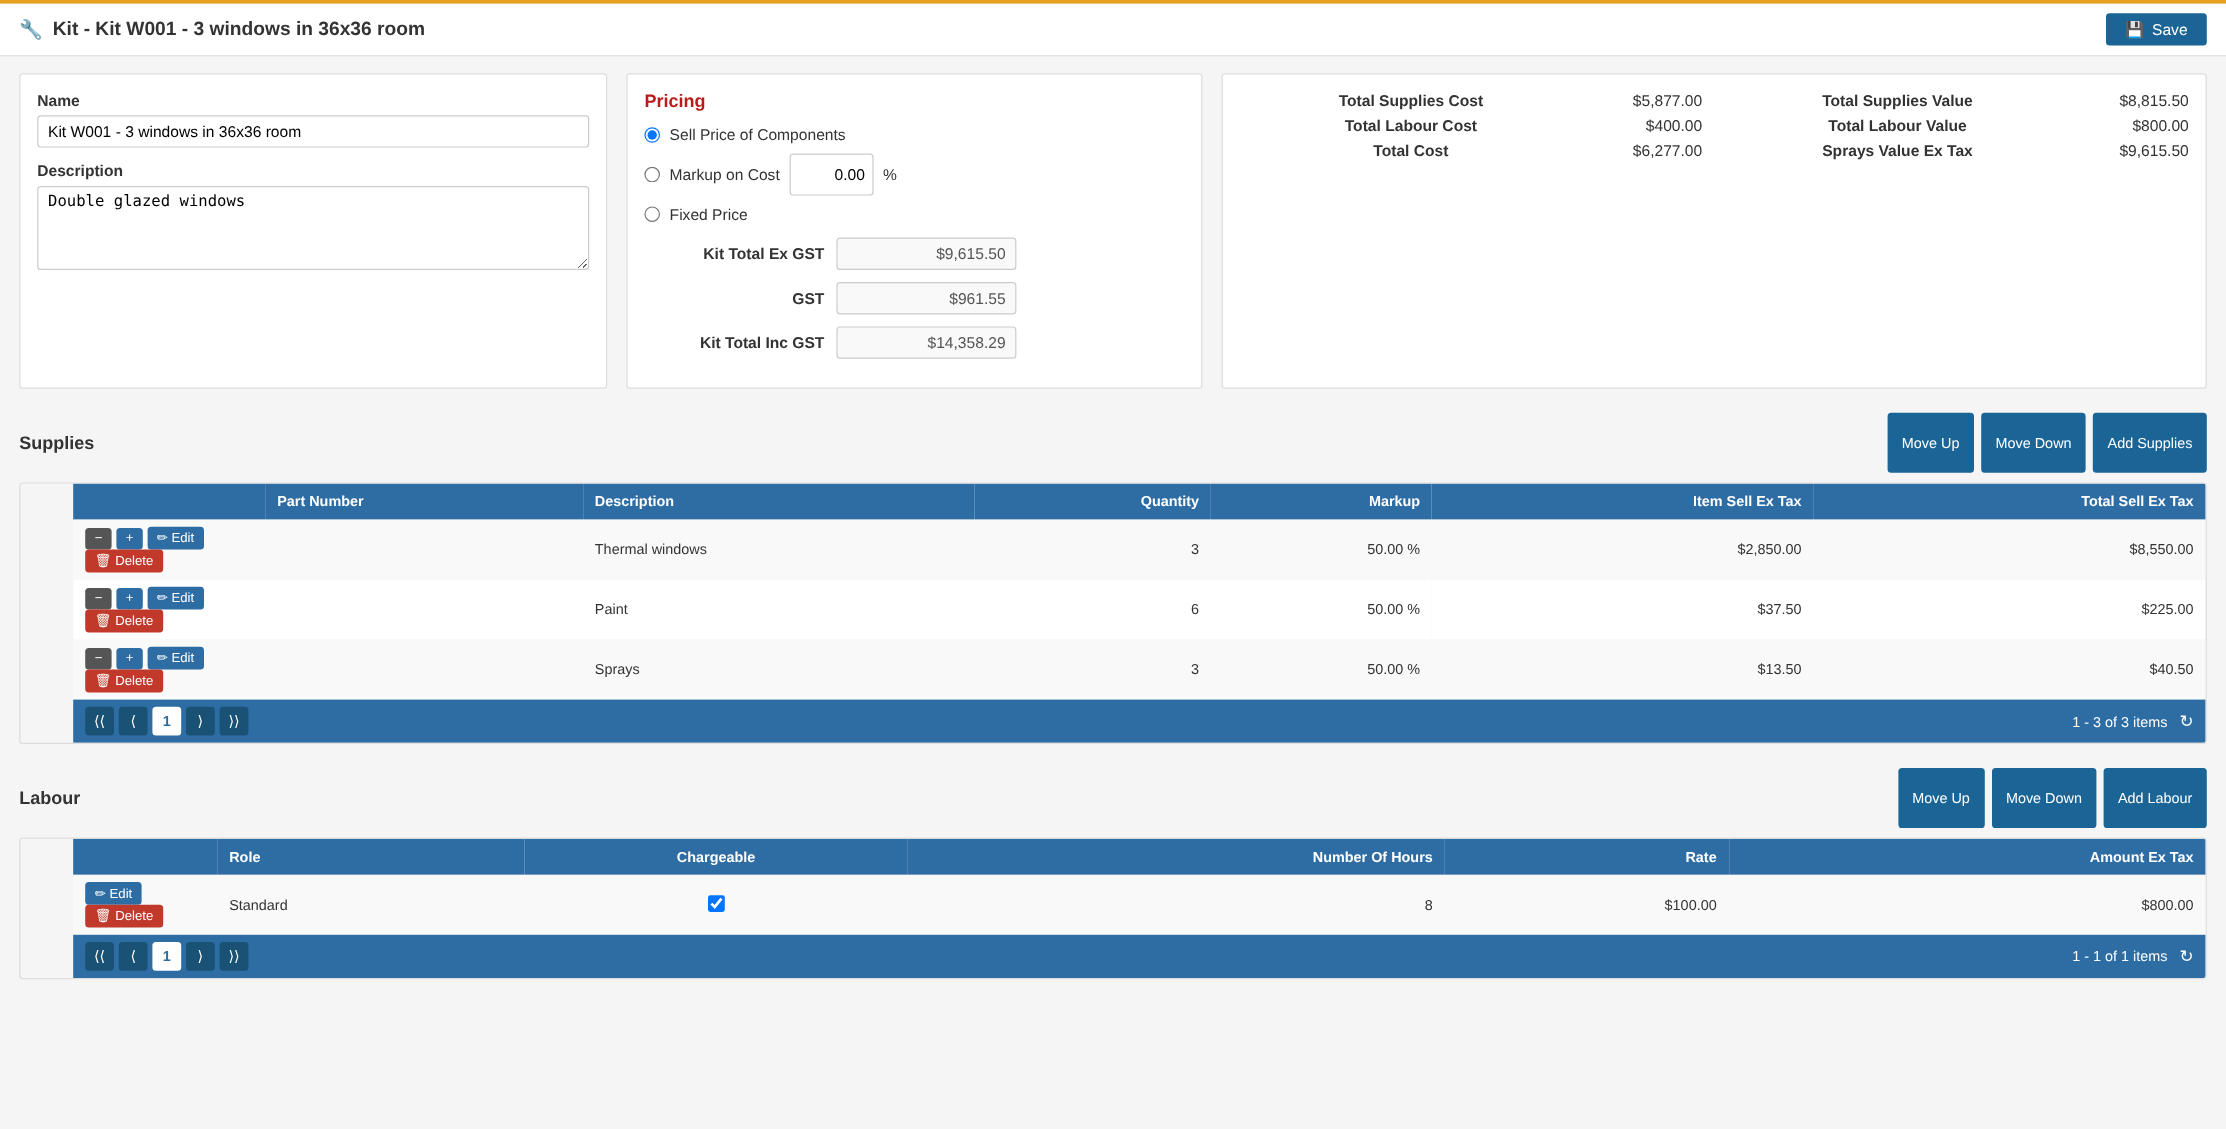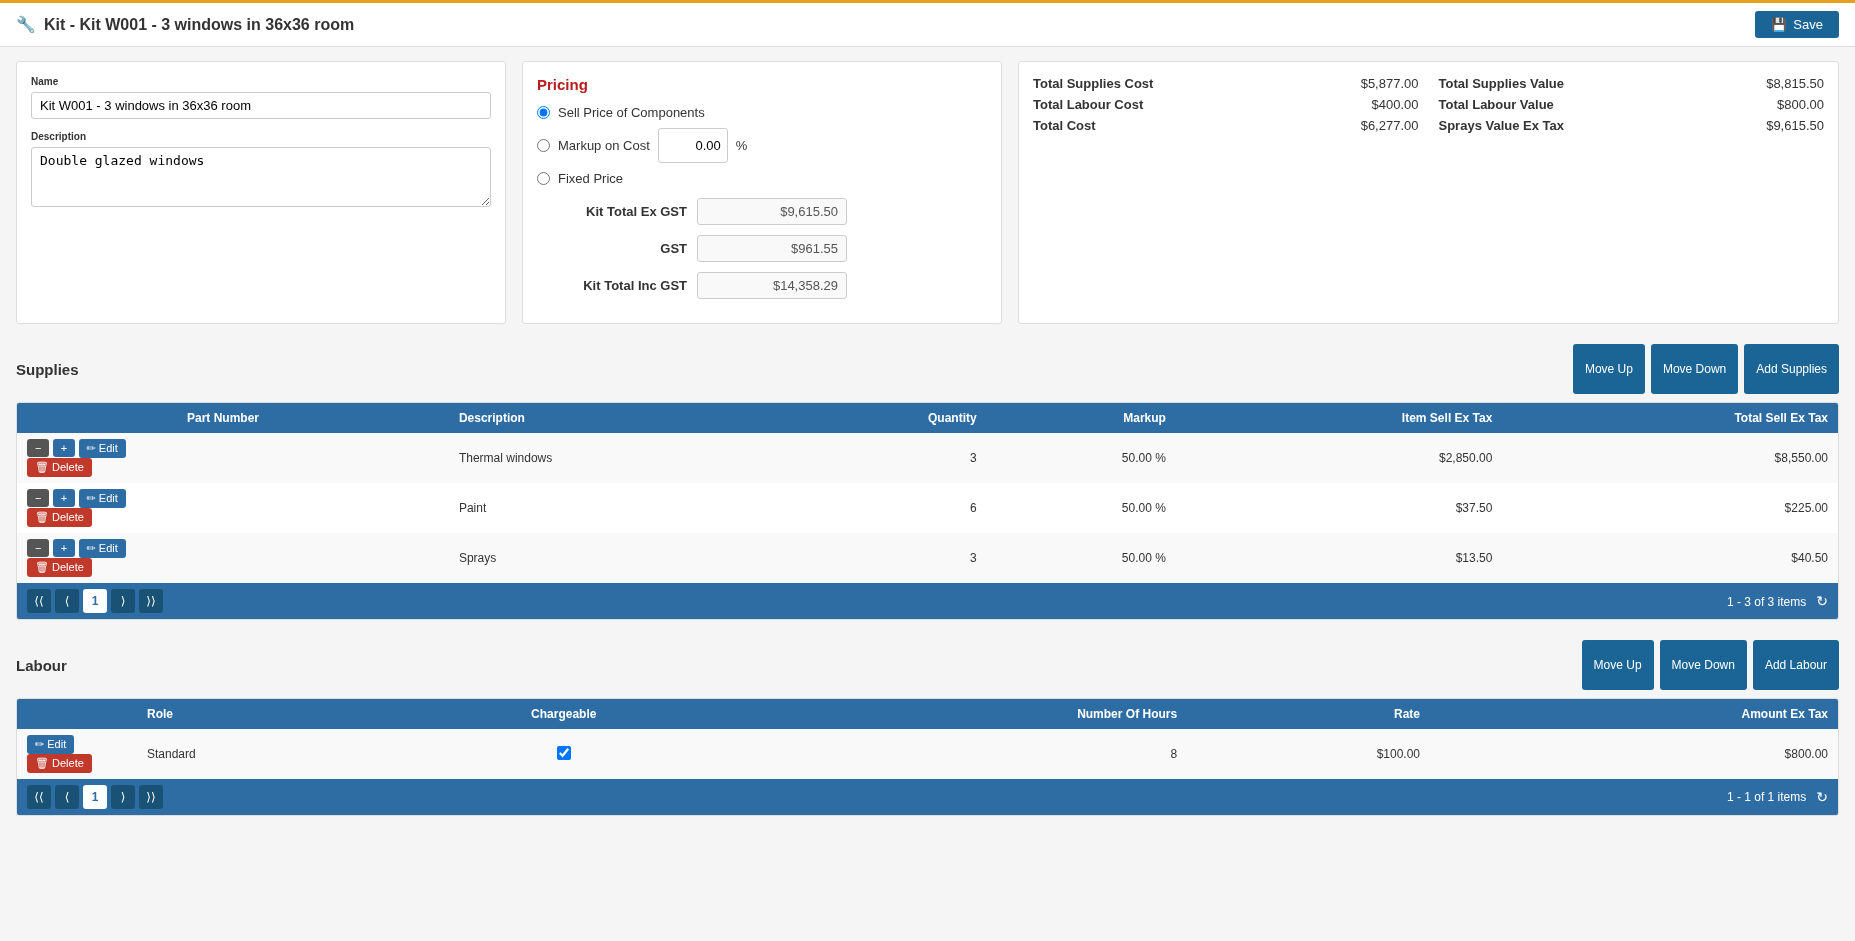--- a/index.html
+++ b/index.html
@@ -61,32 +61,32 @@
     .pricing-panel {
       flex: 0 0 480px;
     }
     .kit-breakdown-panel {
       flex: 1;
     }
 
     .field-label {
       font-weight: 700;
       margin-bottom: 5px;
-      font-size: 10px;
+      font-size: 13px;
     }
     .text-input {
       width: 100%;
       border: 1px solid #ccc;
       border-radius: 3px;
       padding: 5px 8px;
       font-size: 13px;
       margin-bottom: 12px;
     }
     textarea.text-input {
-      height: 60px;
+      height: 70px;
       resize: vertical;
     }
 
     .panel-title {
       font-size: 15px;
       font-weight: 600;
       margin-bottom: 12px;
       color: #b91c1c;
     }
 
@@ -122,21 +122,21 @@
       background: #f9f9f9;
     }
 
     
     .kb-grid {
       display: grid;
       grid-template-columns: 1fr auto 1fr auto;
       gap: 6px 20px;
       align-items: center;
     }
-    .kb-label { font-weight: 700; text-align: left; }
+    .kb-label { font-weight: 700; text-align: center; }
     .kb-value { text-align: right; min-width: 80px; }
 
     
     .section-header {
       display: flex;
       align-items: center;
       justify-content: space-between;
       margin-bottom: 8px;
     }
     .section-title {
@@ -153,20 +153,21 @@
       cursor: pointer;
       font-size: 12px;
     }
 
     
     .table-wrapper {
       border: 1px solid #ddd;
       border-radius: 3px;
       overflow: hidden;
       margin-bottom: 16px;
+      padding-left: 44px;
     }
     table {
       width: 100%;
       border-collapse: collapse;
     }
     thead tr {
       background: #2e6da4;
       color: #fff;
     }
     thead th {

